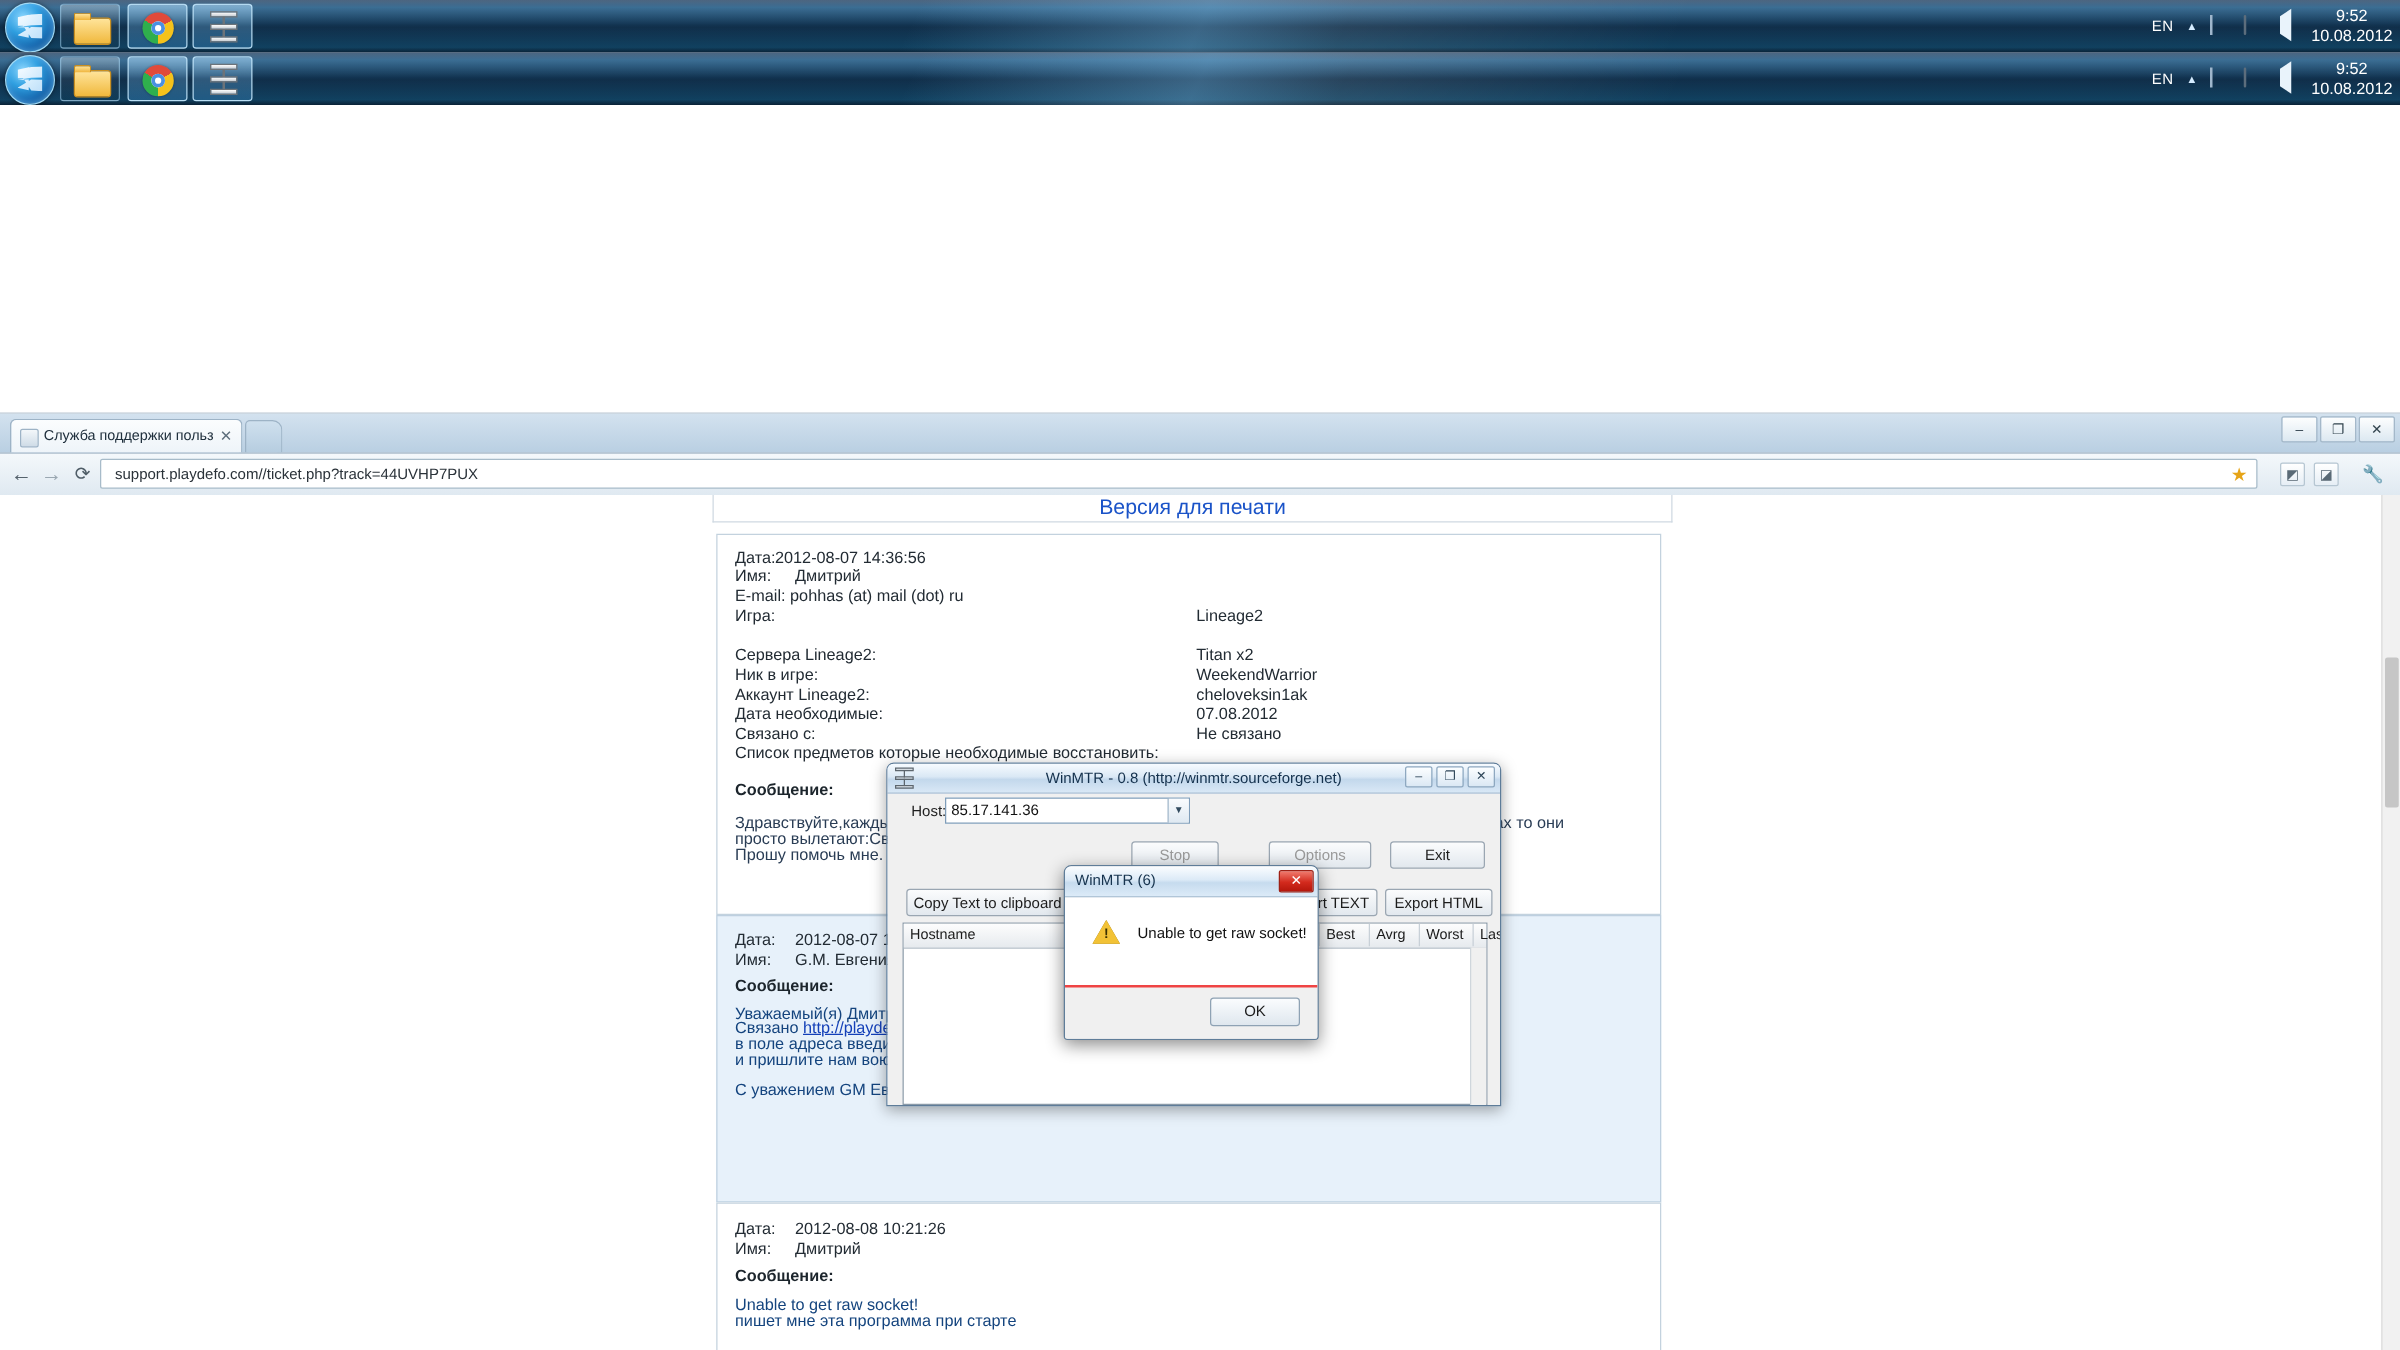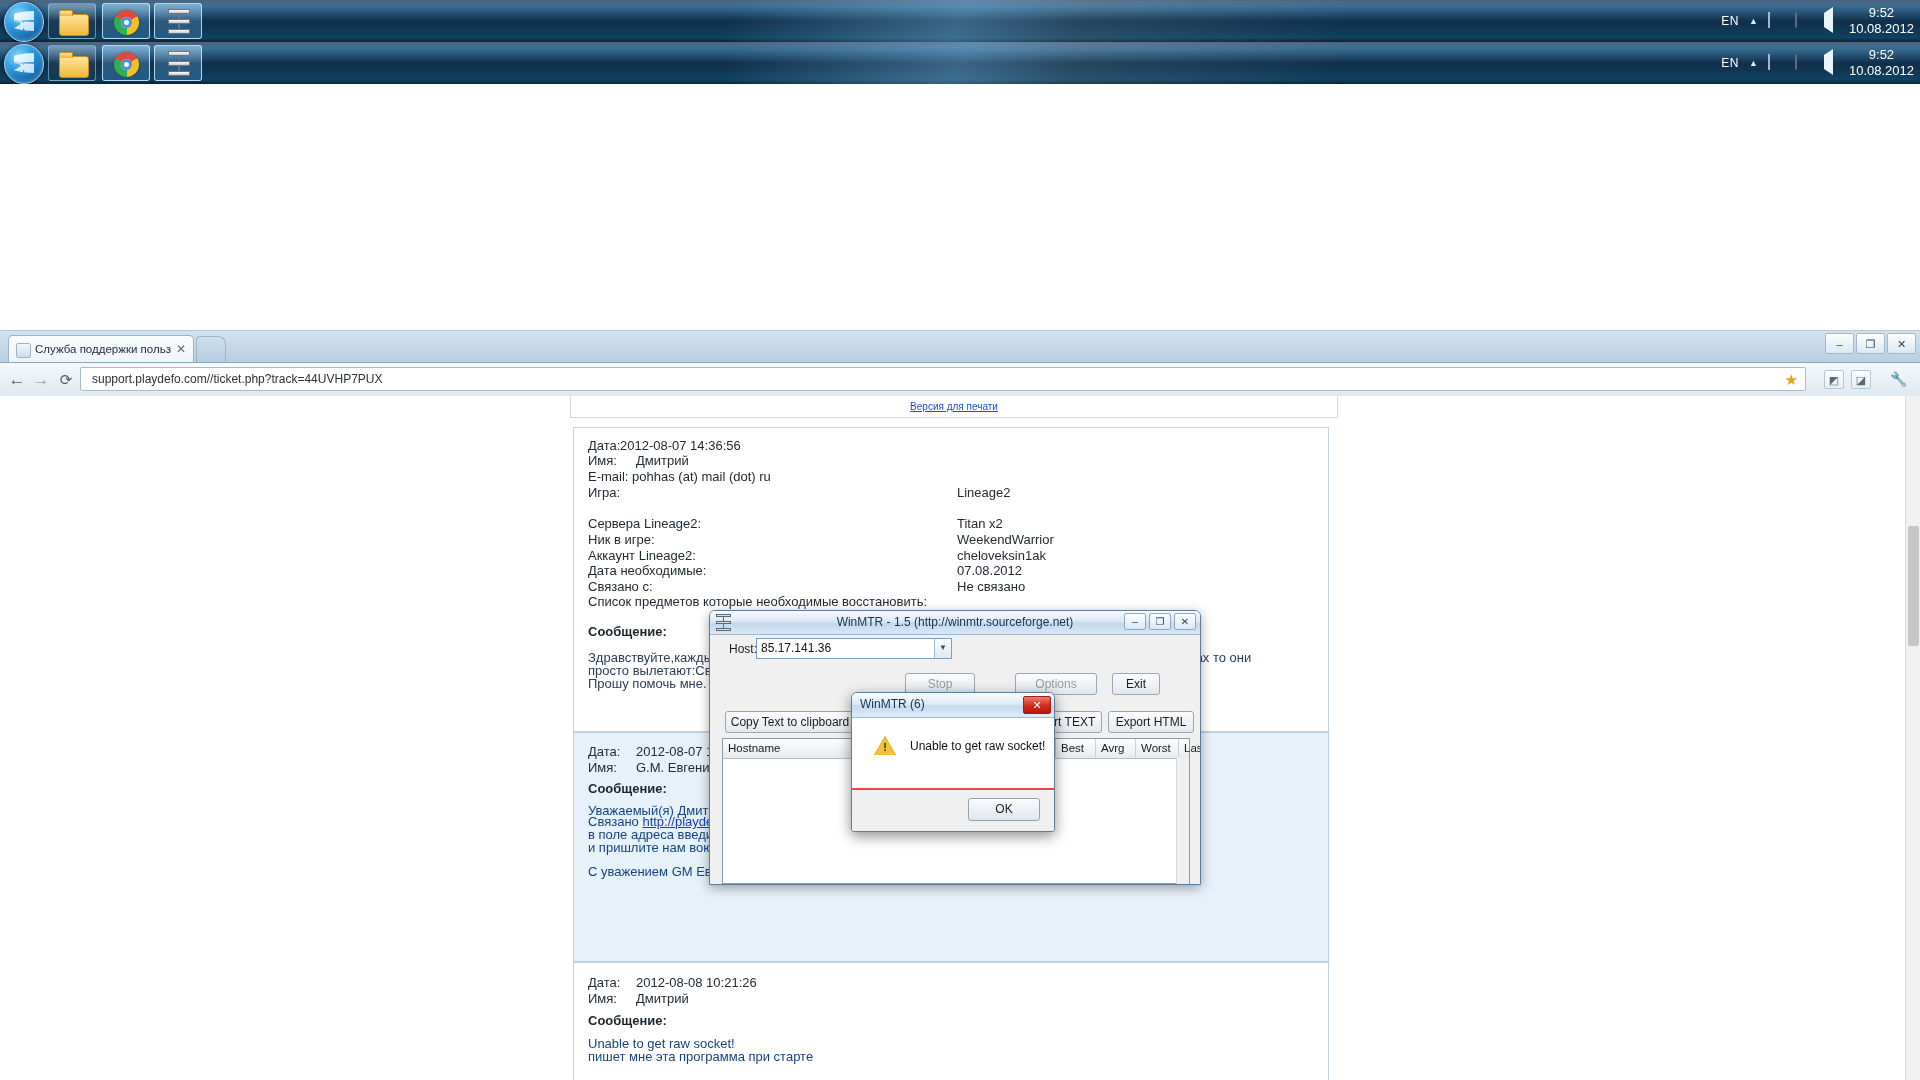--- a/index.html
+++ b/index.html
@@ -343,23 +343,22 @@
     position: absolute;
     left: 570px; top: 0px;
     width: 768px; height: 22px;
     border-left: 1px solid #cfd9e2;
     border-right: 1px solid #cfd9e2;
     border-bottom: 1px solid #cfd9e2;
     box-sizing: border-box;
     text-align: center;
   }
   .print-link {
-    font-size: 10px;
+    font-size: 17px;
     color: #1a53c8;
-    text-decoration: underline;
     line-height: 20px;
   }
   .ticket-card {
     position: absolute;
     border: 1px solid #c3d2de;
     box-sizing: border-box;
     background: #ffffff;
   }
   .card-1 {
     left: 573px; top: 31px;
@@ -527,21 +526,21 @@
     border: 1px solid #9aa6b2;
     border-radius: 3px;
     font-size: 12px;
     color: #1c1c1c;
     text-align: center;
     box-sizing: border-box;
   }
   .wm-btn.disabled { color: #9a9a9a; }
   .wm-stop { left: 195px; top: 38px; width: 70px; height: 22px; line-height: 20px; }
   .wm-options { left: 305px; top: 38px; width: 82px; height: 22px; line-height: 20px; }
-  .wm-exit { left: 402px; top: 38px; width: 48px; height: 22px; line-height: 20px; }
+  .wm-exit { left: 402px; top: 38px; width: 76px; height: 22px; line-height: 20px; }
   .wm-copytext { left: 15px; top: 76px; width: 130px; height: 22px; line-height: 20px; }
   .wm-copyhtml { left: 148px; top: 76px; width: 122px; height: 22px; line-height: 20px; }
   .wm-exporttext { left: 310px; top: 76px; width: 82px; height: 22px; line-height: 20px; }
   .wm-exporthtml { left: 398px; top: 76px; width: 86px; height: 22px; line-height: 20px; }
   .wm-grid {
     position: absolute;
     left: 12px; top: 103px;
     width: 468px; height: 146px;
     background: #ffffff;
     border: 1px solid #8b9aa8;
@@ -840,21 +839,21 @@
   </div>
 
   <div class="winmtr">
     <div class="wm-title">
       <span class="wt-icon">
         <span class="s"></span>
         <span class="b b1"></span>
         <span class="b b2"></span>
         <span class="b b3"></span>
       </span>
-      <span class="wt-text">WinMTR - 1.5 (http://winmtr.sourceforge.net)</span>
+      <span class="wt-text">WinMTR - 0.8 (http://winmtr.sourceforge.net)</span>
       <span class="wm-ctrls">
         <span class="wm-ctrl">–</span>
         <span class="wm-ctrl">❐</span>
         <span class="wm-ctrl">✕</span>
       </span>
     </div>
 
     <div class="wm-body">
       <span class="wm-label wm-host-label">Host:</span>
       <span class="wm-combo">

